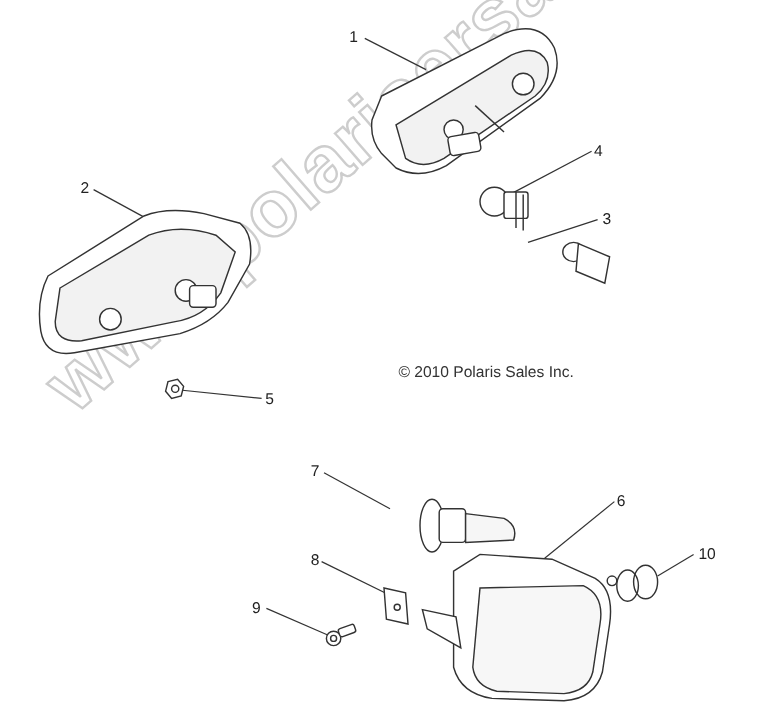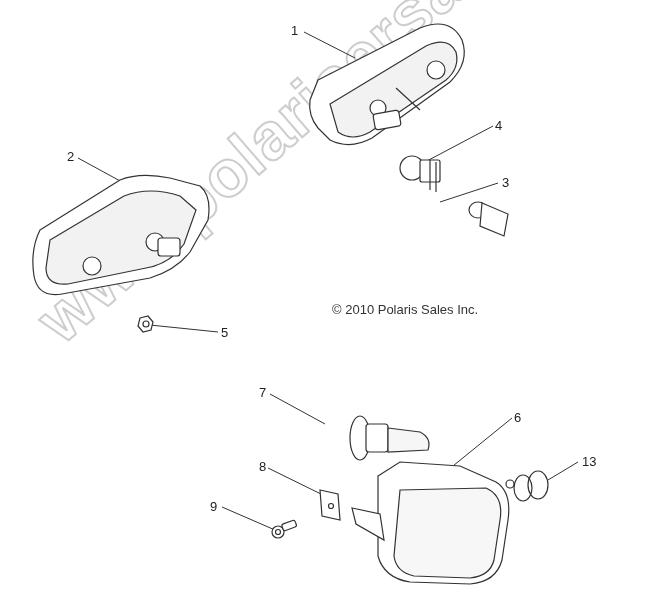--- a/index.html
+++ b/index.html
@@ -100,16 +100,16 @@
 
   <div class="callout" style="left:291px;top:24px;">1</div>
   <div class="callout" style="left:67px;top:150px;">2</div>
   <div class="callout" style="left:502px;top:176px;">3</div>
   <div class="callout" style="left:495px;top:119px;">4</div>
   <div class="callout" style="left:221px;top:326px;">5</div>
   <div class="callout" style="left:514px;top:411px;">6</div>
   <div class="callout" style="left:259px;top:386px;">7</div>
   <div class="callout" style="left:259px;top:460px;">8</div>
   <div class="callout" style="left:210px;top:500px;">9</div>
-  <div class="callout" style="left:582px;top:455px;">13</div>
+  <div class="callout" style="left:582px;top:455px;">10</div>
 
   <div class="copyright">© 2010 Polaris Sales Inc.</div>
 </div>
 
 </body></html>

